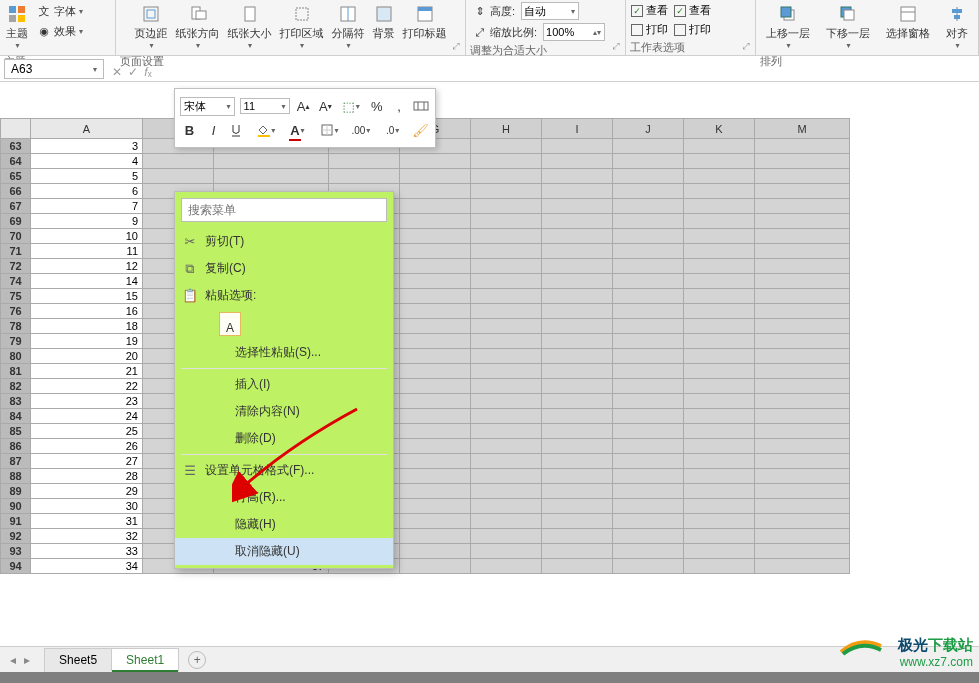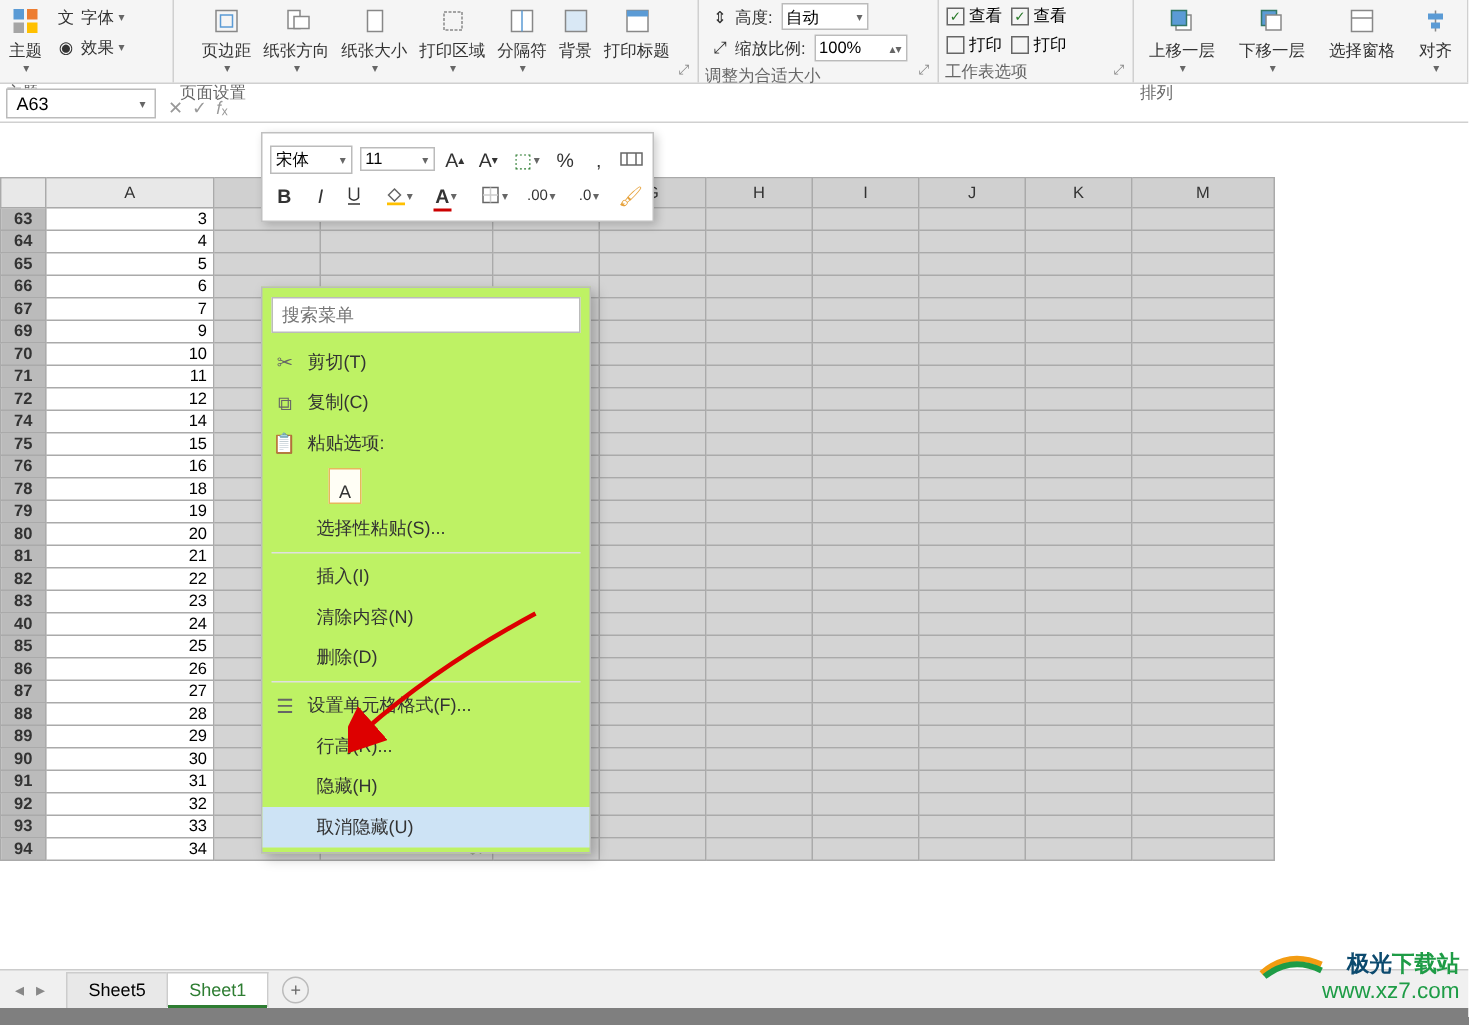--- a/index.html
+++ b/index.html
@@ -54,32 +54,32 @@
 .sheettab.active::after { content: ""; position: absolute; left: 0; right: 0; bottom: -1px; height: 2px; background: #2e7d32; }
 .addsheet { margin-left: 10px; width: 18px; height: 18px; border: 1px solid #bbb; border-radius: 50%; display: flex; align-items: center; justify-content: center; font-size: 12px; color: #666; cursor: pointer; }
 
 
 .ctx { position: absolute; left: 174px; top: 167px; width: 220px; background: #bef264; border: 1px solid #bbb; box-shadow: 3px 3px 8px rgba(0,0,0,0.25); z-index: 50; font-size: 12px; padding-bottom: 3px; margin-top: 24px; }
 .ctx-search { margin: 6px; }
 .ctx-search input { width: 100%; border: 1px solid #bbb; padding: 4px 6px; font-size: 12px; color: #888; outline: none; }
 .ctx-item { display: flex; align-items: center; padding: 5px 8px 5px 30px; position: relative; cursor: pointer; color: #333; }
 .ctx-item.hover { background: #cde3f5; }
 .ctx-item .ci-icon { position: absolute; left: 7px; width: 16px; height: 16px; display: flex; align-items: center; justify-content: center; color: #666; font-size: 13px; }
-.ctx-item.indent { padding-left: 36px; }
+.ctx-item.indent { padding-left: 60px; }
 .ctx-sep { height: 1px; background: #e0e0e0; margin: 2px 6px; }
 .paste-a { width: 22px; height: 24px; border: 1px solid #e6b85c; margin-left: 44px; display: flex; align-items: flex-end; justify-content: center; font-size: 12px; background: #fffef5; color: #333; margin-top: 3px; margin-bottom: 3px; cursor: pointer; }
 
 
 .arrow { position: absolute; z-index: 60; pointer-events: none; }
 
 
 .logo { position: absolute; right: 6px; bottom: 14px; z-index: 100; font-size: 12px; text-align: right; }
 .logo .t1 { color: #1e9c46; font-weight: bold; font-size: 15px; }
 .logo .t1 .hi { color: #0c4a6e; }
-.logo .t2 { color: #1e9c46; font-size: 15px; }
+.logo .t2 { color: #1e9c46; font-size: 12px; }
 .logo-swoosh { width: 44px; height: 22px; position: absolute; right: 90px; top: -2px; }
 
 .bottom-edge { position:absolute; left:0; right:0; bottom:0; height:11px; background:#7f7f7f; }
 
 </style>
 </head>
 <body>
 
 <div class="ribbon">
   <div class="ribbon-group" style="width:116px">
@@ -604,21 +604,21 @@
           <td class="colC"></td>
           <td class="other"></td>
           <td class="other"></td>
           <td class="other"></td>
           <td class="other"></td>
           <td class="other"></td>
           <td class="other"></td>
           <td class="other"></td>
         </tr>
         <tr>
-          <th class="rowhead sel">40</th>
+          <th class="rowhead sel">84</th>
           <td class="colA">24</td>
           <td class="other"></td>
           <td class="colC"></td>
           <td class="other"></td>
           <td class="other"></td>
           <td class="other"></td>
           <td class="other"></td>
           <td class="other"></td>
           <td class="other"></td>
           <td class="other"></td>

